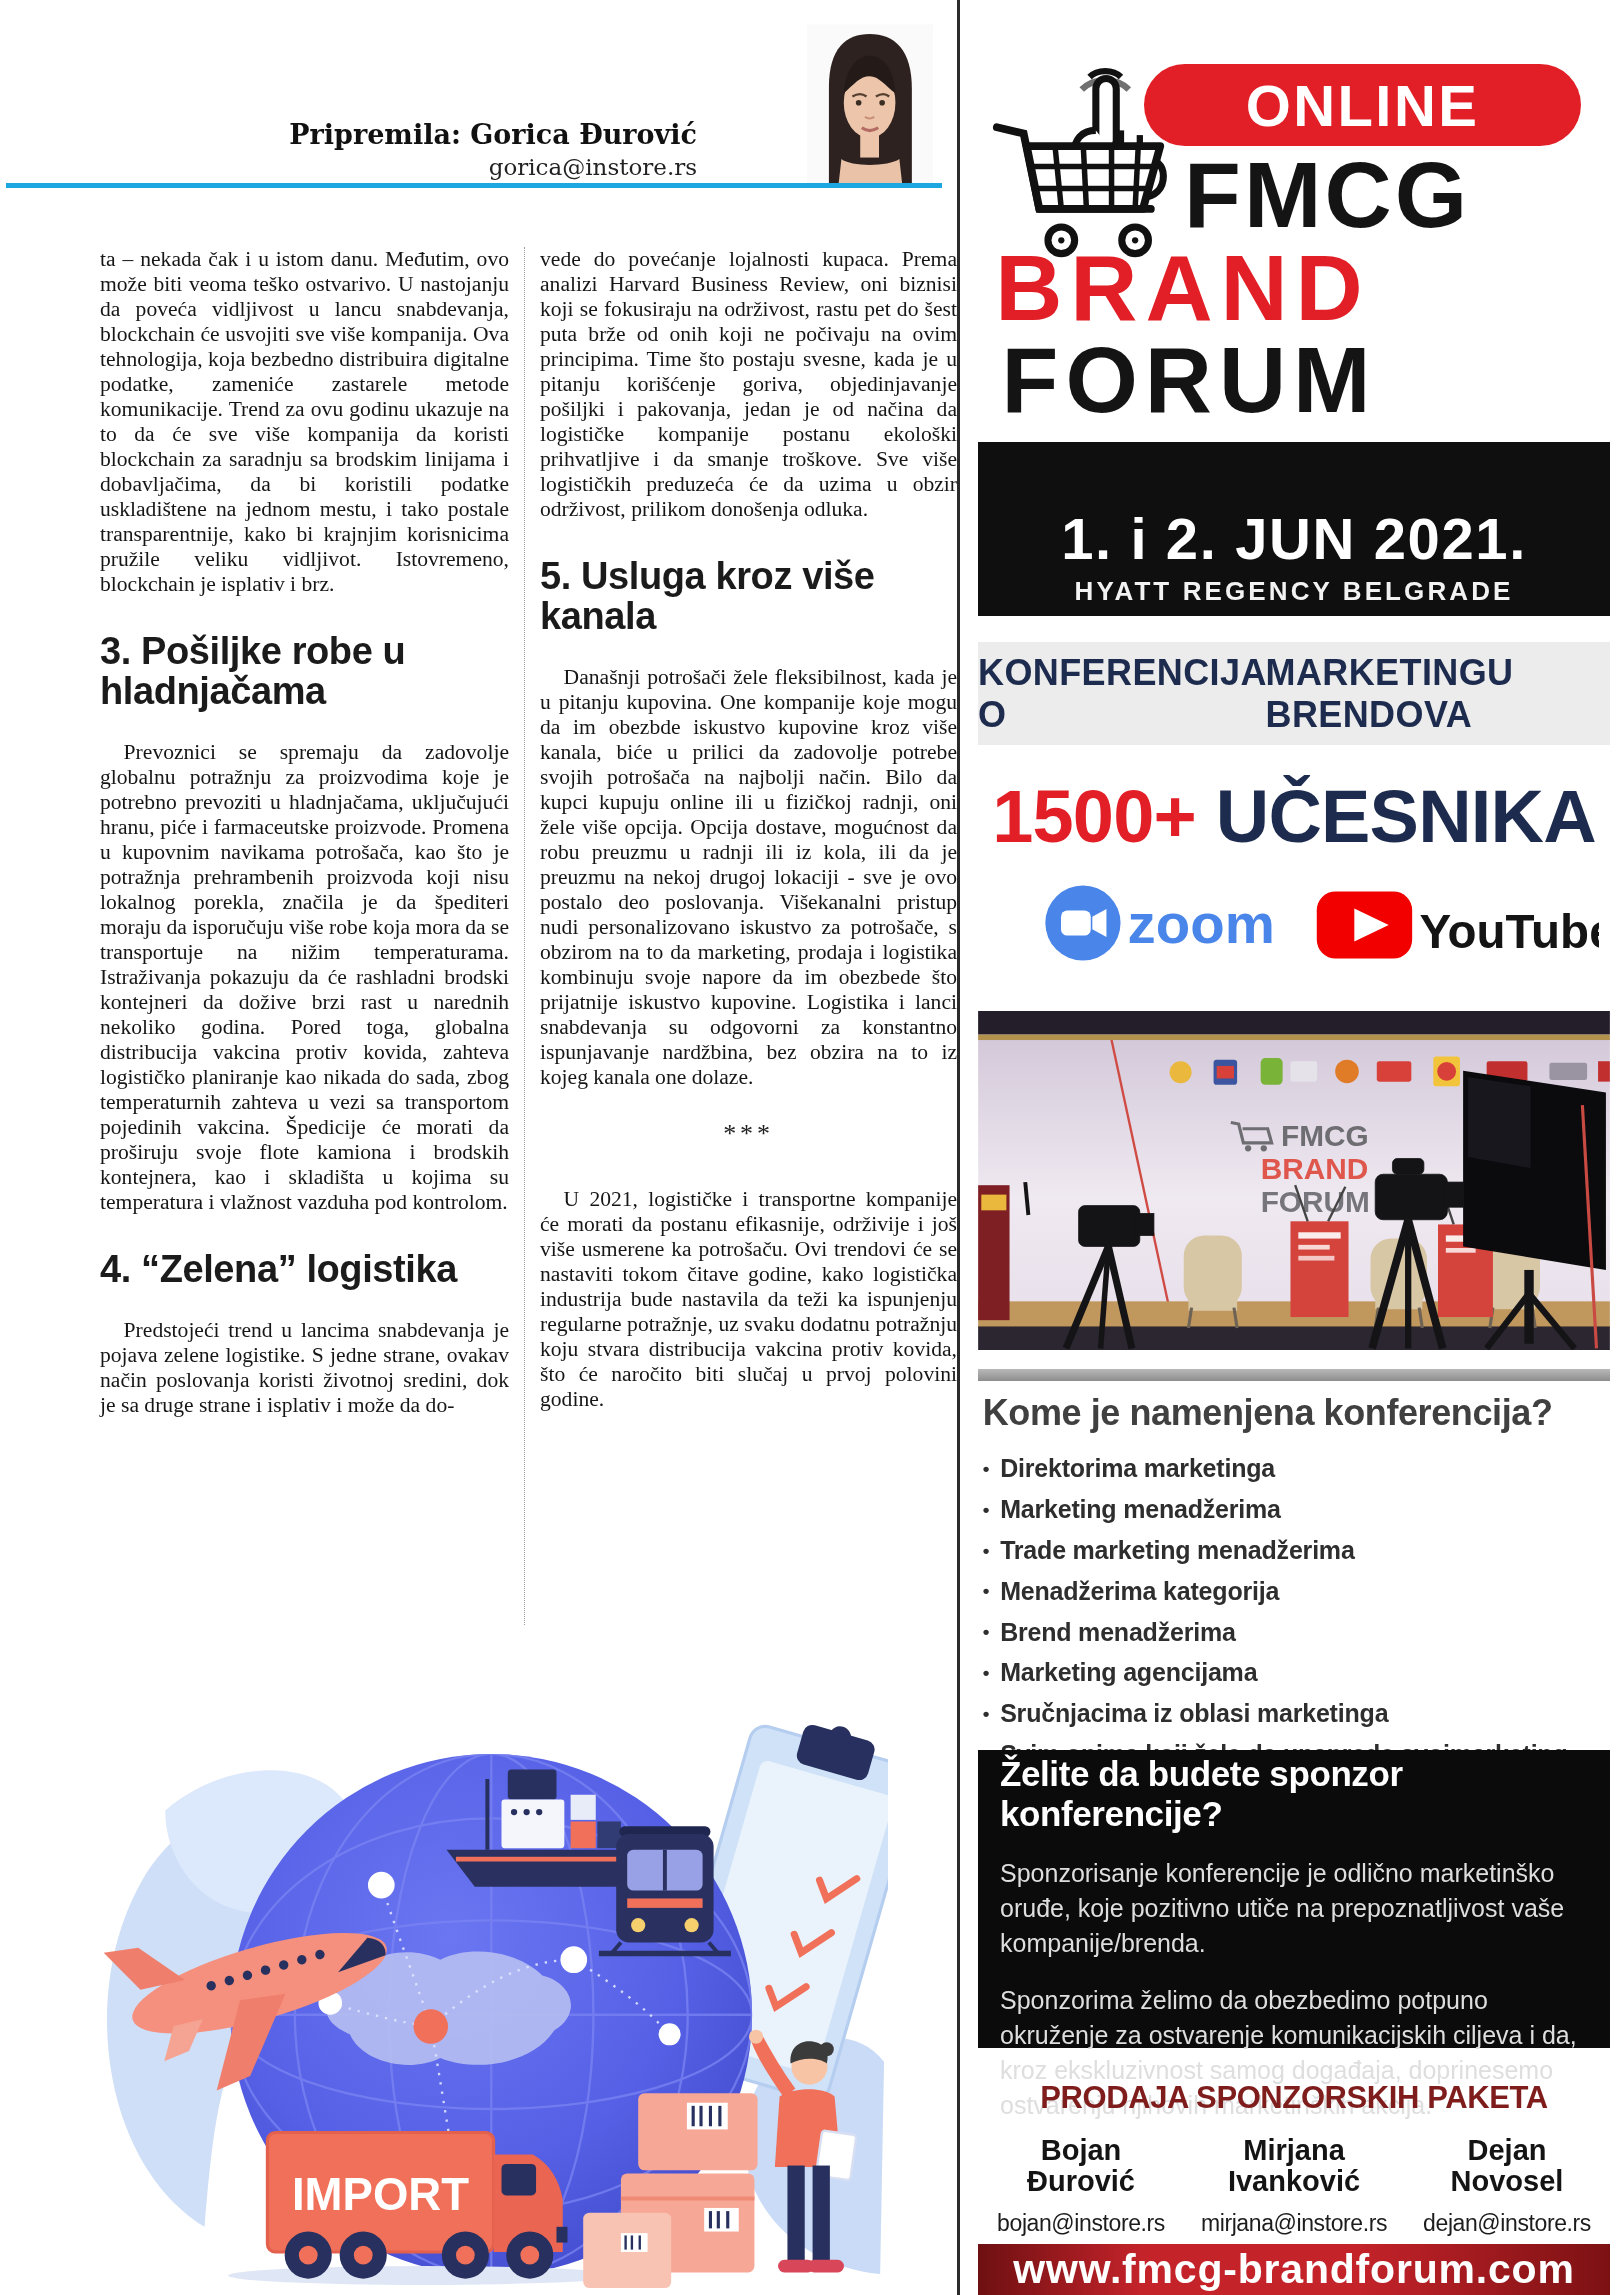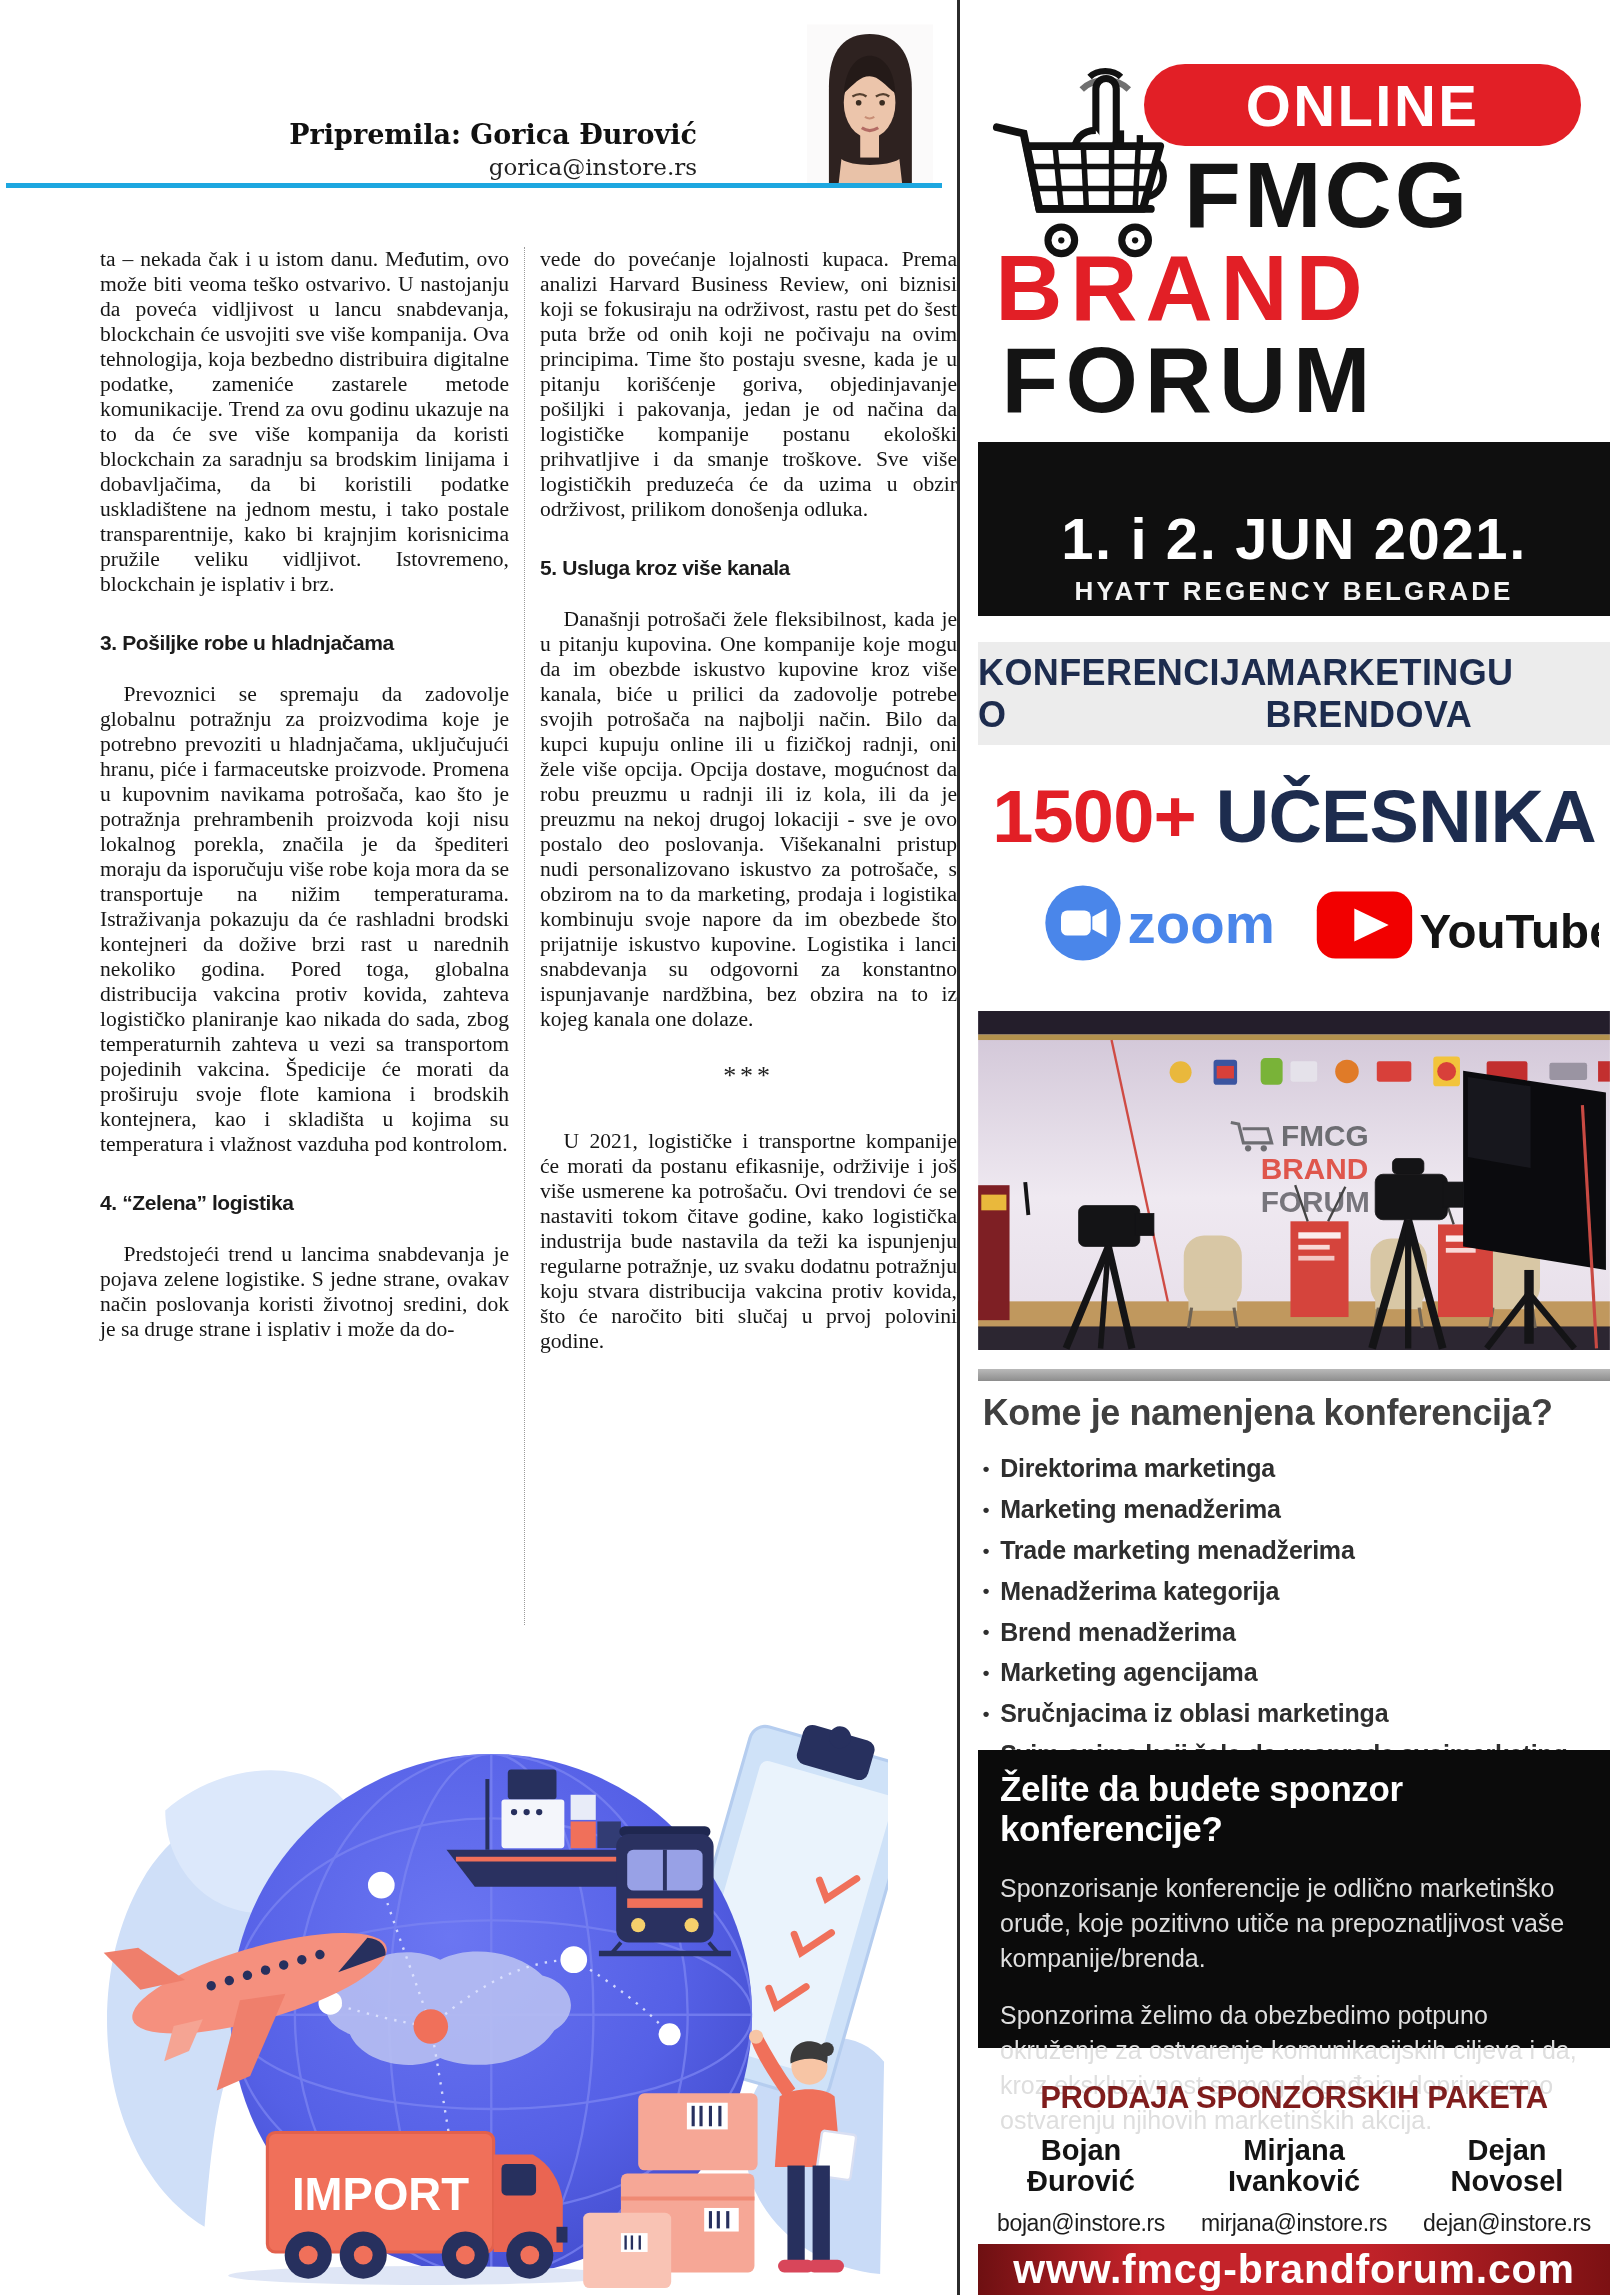--- a/index.html
+++ b/index.html
@@ -16,21 +16,21 @@
   .v-divider{position:absolute;left:957px;top:0;width:3.1px;height:2295px;background:#2b2b2b;}
 
   
   .cols{position:absolute;left:100px;top:247px;width:858px;display:flex;}
   .col{width:409px;font-size:21.6px;line-height:25px;text-align:justify;}
   .col2{width:417px;}
   .colsep{width:31px;display:flex;justify-content:center;}
   .colsep span{display:block;width:0;border-left:1.6px dotted #9a9a9a;height:1378px;}
   .col p{margin:0;}
   .col p.indent{text-indent:23.6px;}
-  .col-heading{font-family:"Liberation Sans",sans-serif;font-weight:700;font-size:21px;
+  .col-heading{font-family:"Liberation Sans",sans-serif;font-weight:700;font-size:38px;
                letter-spacing:-0.4px;color:#1b1b1b;margin:35px 0 28px;text-align:left;line-height:1.05;}
   .stars{text-align:center;font-size:26px;letter-spacing:3.9px;margin:31px 0 41px;color:#222;}
 
   
   .ad{position:absolute;left:978px;top:0;width:632px;height:2295px;font-family:"Liberation Sans",sans-serif;}
   .online-pill{position:absolute;left:166px;top:64px;width:437px;height:82px;border-radius:44px;
                background:#e21f26;color:#fff;font-weight:700;font-size:58px;letter-spacing:2.4px;
                display:flex;align-items:center;justify-content:center;}
   .cart-icon{position:absolute;left:11px;top:55px;width:198px;height:212px;}
   .brand-line{position:absolute;font-weight:700;line-height:1;color:#141414;font-size:93px;letter-spacing:3.1px;}
@@ -52,21 +52,21 @@
   .yt-logo{position:absolute;left:338px;top:6.3px;width:283px;height:86px;}
   .stage-photo{position:absolute;left:0px;top:1011px;width:632px;height:339px;}
   .gray-divider{position:absolute;left:0;top:1369px;width:632px;height:11.8px;
                 background:linear-gradient(#b9b9b9,#8d8d8d);}
   .audience{position:absolute;left:4.7px;top:1392px;width:627px;}
   .audience-title{font-weight:700;font-size:36px;letter-spacing:-0.4px;color:#404040;margin:0 0 20.4px;}
   .audience ul{list-style:none;margin:0;padding:0;}
   .audience li{font-weight:700;font-size:25px;color:#2e2e2e;margin-bottom:11.8px;letter-spacing:-0.2px;}
   .audience li::before{content:"•";font-size:19px;margin-right:11px;position:relative;top:-2.4px;color:#2e2e2e;}
   .sponsor-box{position:absolute;left:0;top:1750px;width:632px;height:298px;background:#0b0b0b;
-               box-sizing:border-box;padding:19px 22px;}
+               box-sizing:border-box;padding:4px 22px;}
   .sponsor-title{color:#fff;font-weight:700;font-size:35px;letter-spacing:-0.4px;margin:0;}
   .sponsor-box p{color:#dedede;font-size:25px;line-height:35px;margin:22px 0 0;}
   .sales-title{position:absolute;left:0;top:2080px;width:632px;text-align:center;
                font-weight:700;font-size:31px;letter-spacing:-0.4px;color:#7f1d1d;}
   .contacts{position:absolute;left:0;top:2135px;width:632px;display:flex;justify-content:space-between;}
   .contact{width:206px;text-align:center;}
   .contact .name{font-weight:700;font-size:29px;line-height:31px;color:#141414;}
   .contact .email{font-size:23px;letter-spacing:-0.4px;margin-top:12.6px;color:#1c1c1c;}
   .url-bar{position:absolute;left:0;top:2244px;width:632px;height:51px;
            background:linear-gradient(90deg,#6e1012,#c4232a 26%,#c4232a 60%,#7c1113);

